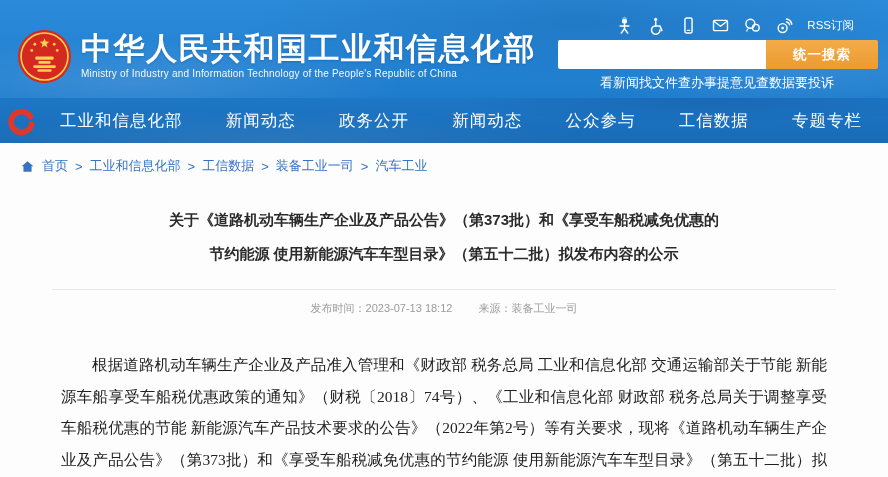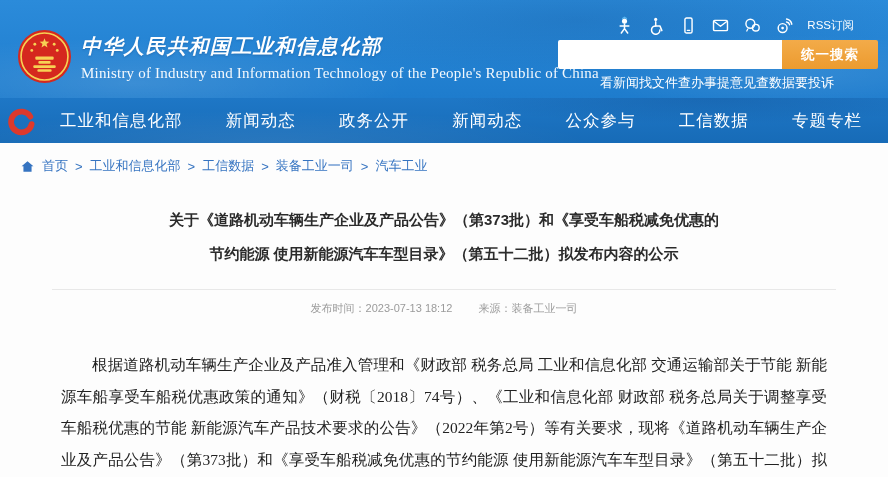--- a/index.html
+++ b/index.html
@@ -25,30 +25,28 @@
       linear-gradient(180deg, #2b8bda 0%, #1e7ccd 100%);
   }
   .brand {
     position: absolute; left: 18px; top: 30px;
     display: flex; align-items: center; gap: 10px;
     cursor: pointer;
   }
   .emblem { width: 53px; height: 53px; flex: 0 0 auto; }
   .brand-text { color: #fff; }
   .site-title {
-    font-size: 20px; font-weight: 700; letter-spacing: 1.5px;
+    font-size: 31px; font-weight: 700; letter-spacing: 1.5px;
     color: #ffffff; text-shadow: 0 1px 2px rgba(0,40,90,0.25);
     line-height: 30px;
-    font-style: italic;
   }
   .site-subtitle {
     margin-top: 4px;
-    font-size: 15px; letter-spacing: 0.2px;
+    font-size: 10px; letter-spacing: 0.2px;
     color: rgba(255,255,255,0.95);
-    font-family: Liberation Serif, serif;
   }
 
   
   .util-row {
     position: absolute; right: 34px; top: 16px;
     display: flex; align-items: center; gap: 13px;
   }
   .util-icon { width: 19px; height: 19px; display: block; cursor: pointer; }
   .rss-label { color: #ffffff; font-size: 11.5px; cursor: pointer; }
 
@@ -59,21 +57,21 @@
     display: flex;
   }
   .search-input {
     flex: 1; height: 29px;
     border: none; outline: none;
     border-radius: 2px 0 0 2px;
     background: #ffffff;
     padding: 0 8px; font-size: 13px;
   }
   .search-btn {
-    width: 96px; height: 29px;
+    width: 112px; height: 29px;
     border: none; cursor: pointer;
     border-radius: 0 2px 2px 0;
     background: linear-gradient(180deg, #f3ab49 0%, #ec9b2f 100%);
     color: #ffffff; font-size: 13.5px; font-weight: 700;
     letter-spacing: 1px;
   }
   .quick-links {
     position: absolute; right: 12px; top: 74px;
     width: 318px;
     display: flex; justify-content: center;

